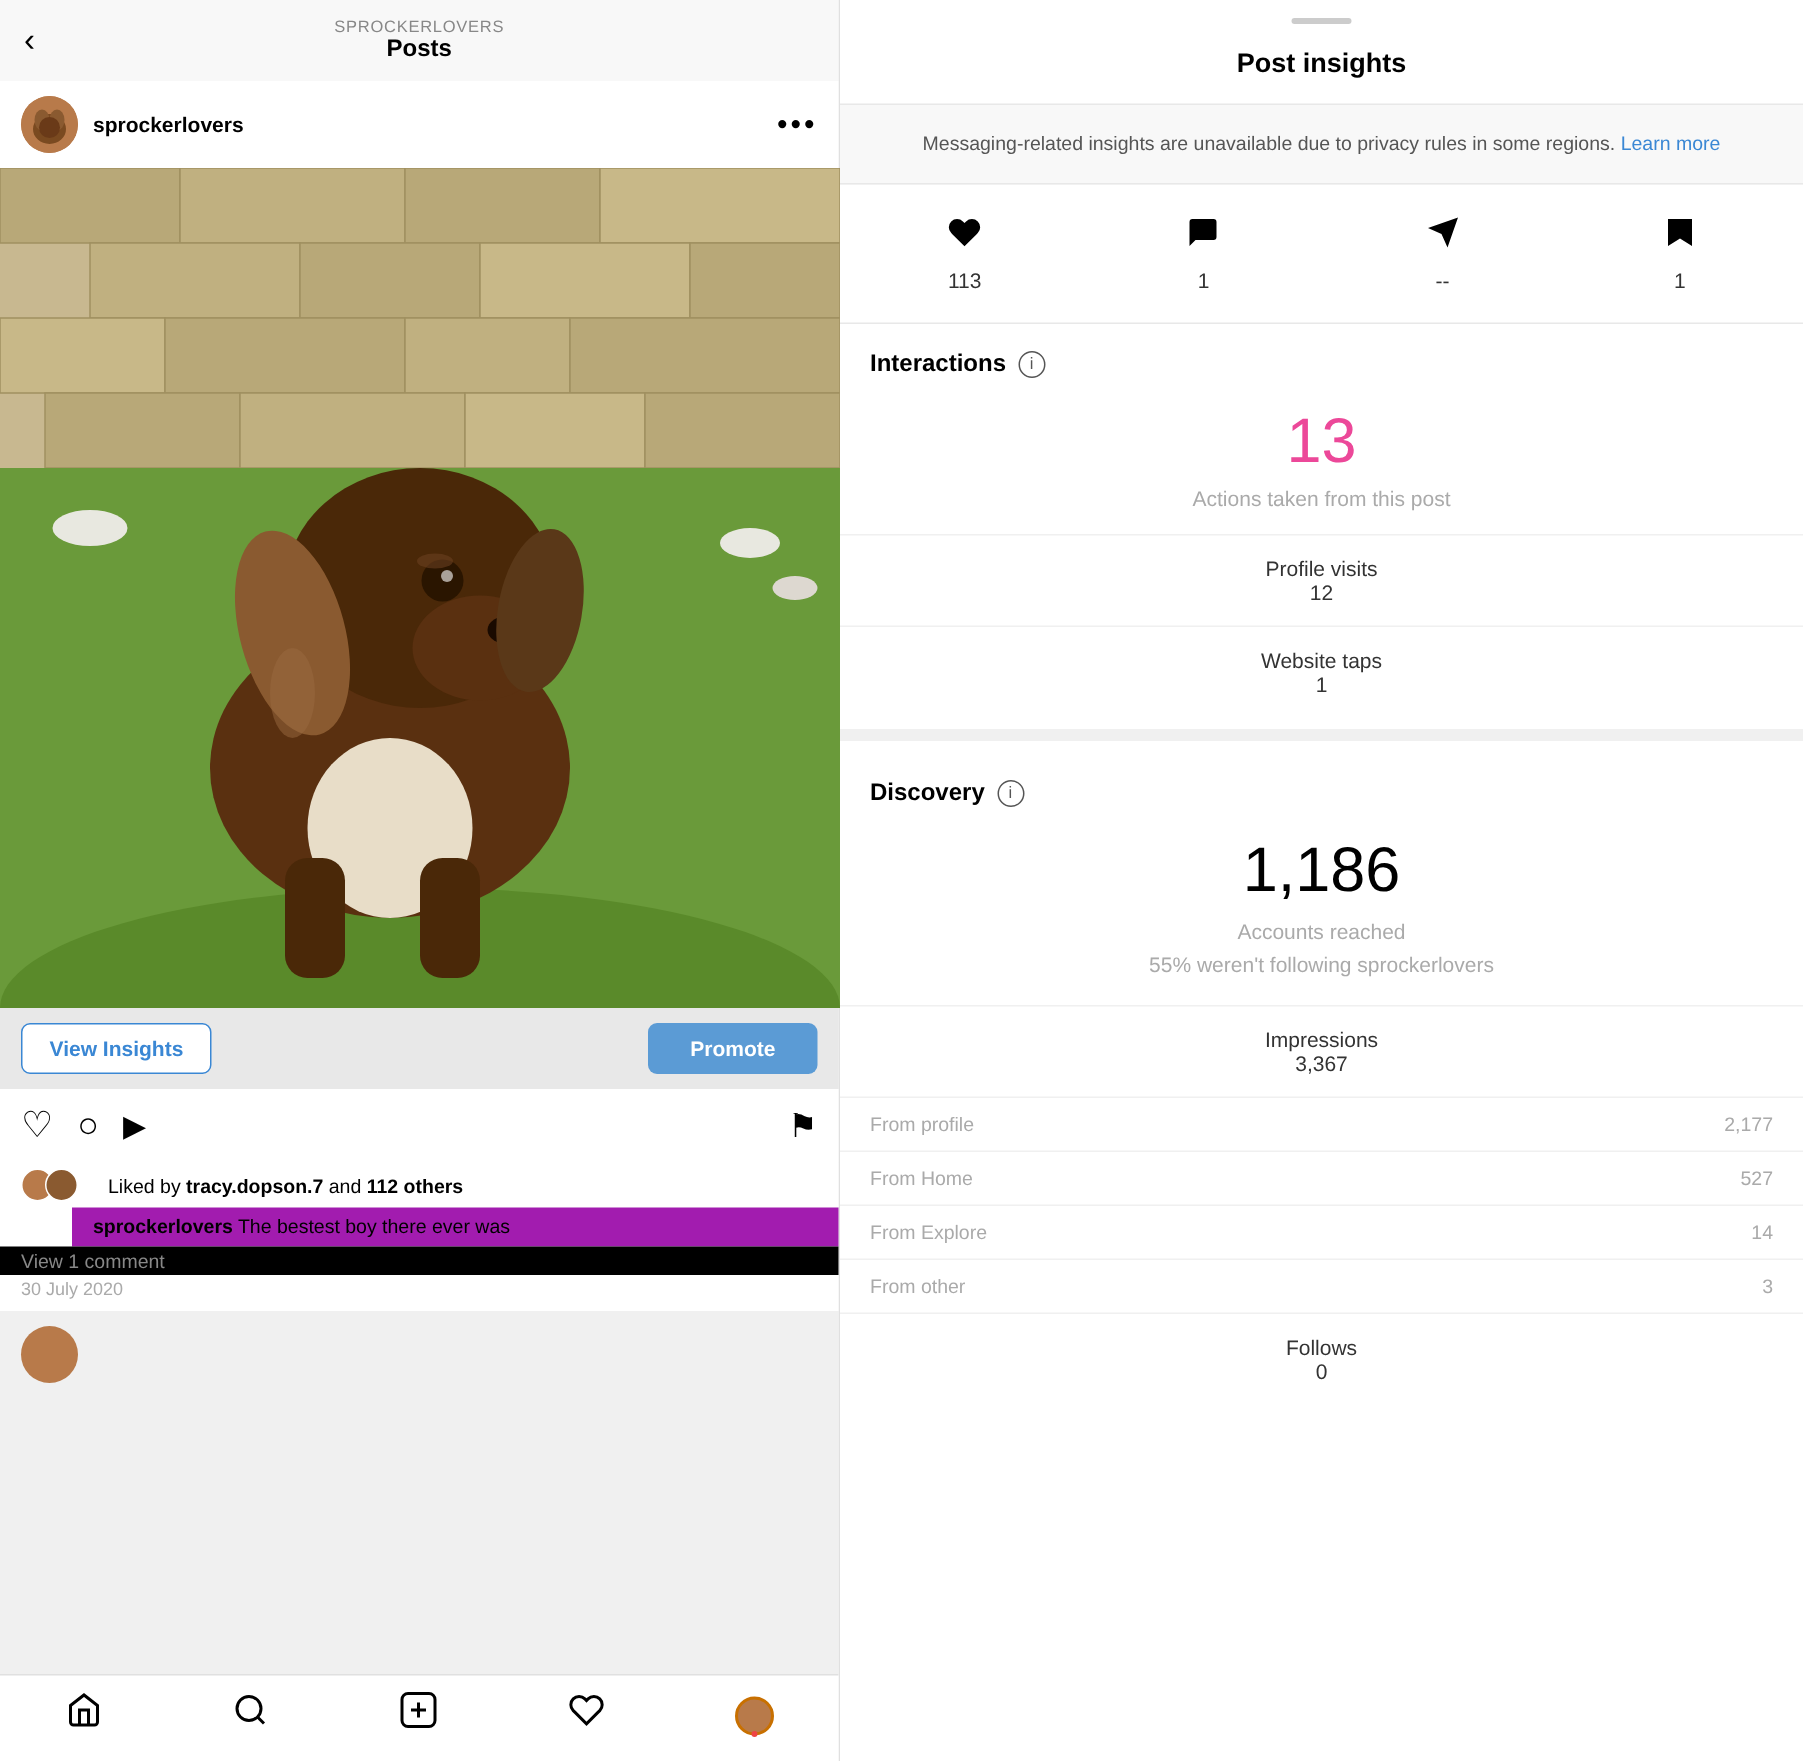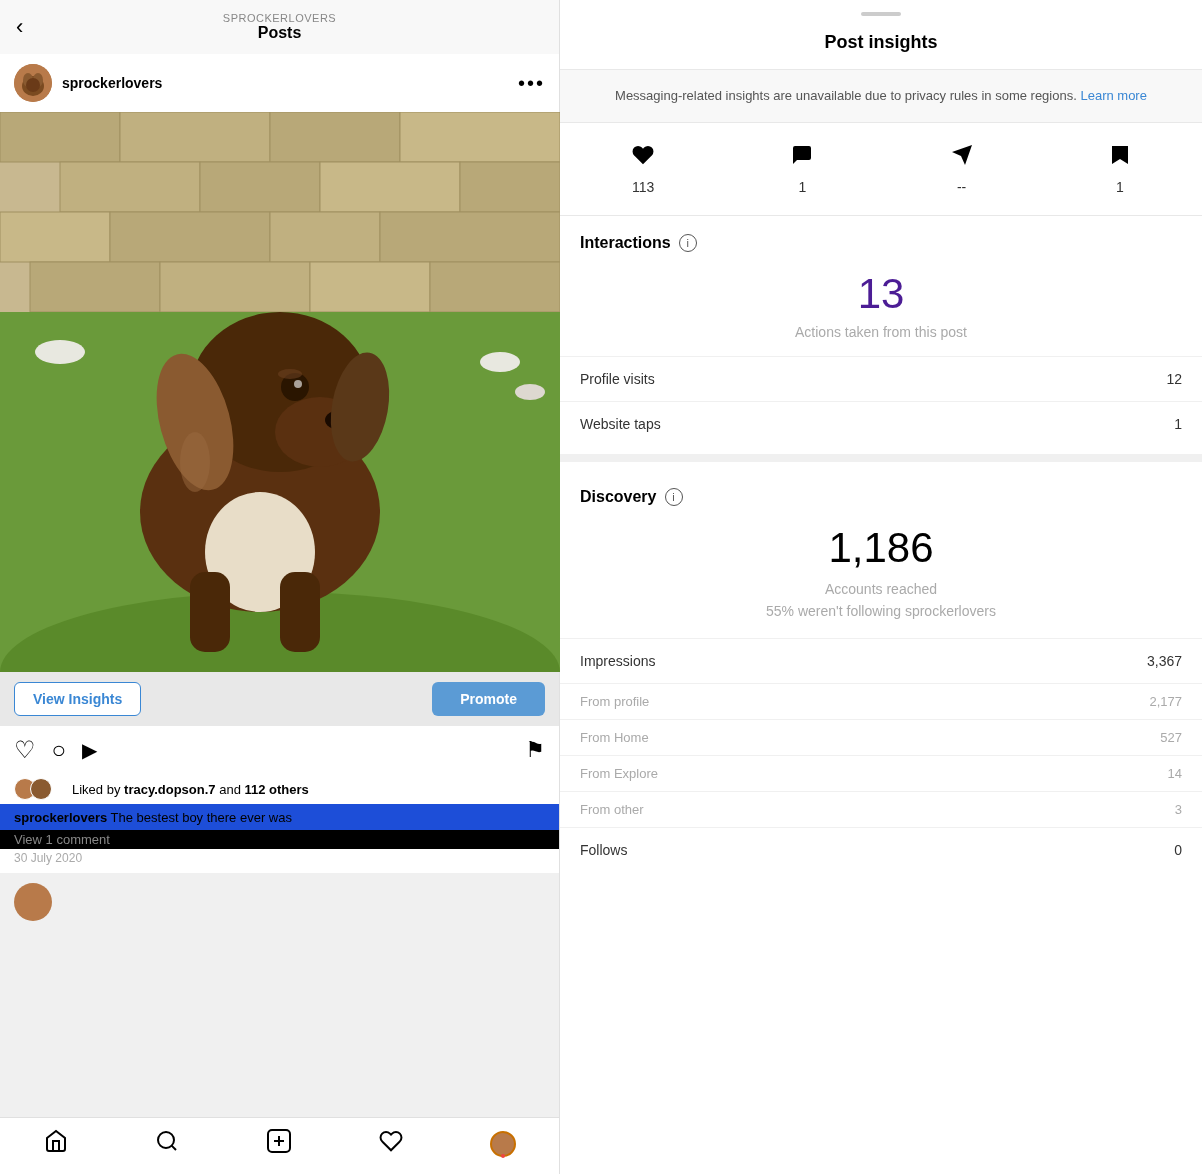--- a/index.html
+++ b/index.html
@@ -166,21 +166,22 @@
     .liked-avatar:last-child { margin-right: 0; }
     .liked-avatar.second { background: #8a5a30; }
     .likes-text {
       font-size: 13px;
       color: #000;
     }
     .likes-text strong { font-weight: 700; }
 
     .caption-row {
       padding: 4px 14px;
-      background: #1d4ed8;
+      background: #a21caf;
+      margin-left: 48px;
     }
     .caption-text {
       font-size: 13px;
       color: #000;
     }
     .caption-text strong { font-weight: 700; }
 
     .comment-link {
       padding: 2px 14px;
       font-size: 13px;
@@ -340,35 +341,36 @@
       cursor: pointer;
     }
 
     .big-stat {
       text-align: center;
       padding: 10px 0 4px;
     }
     .big-number {
       font-size: 42px;
       font-weight: 300;
-      color: #4c1d95;
+      color: #ec4899;
     }
     .big-label {
       font-size: 14px;
       color: #aaa;
       padding: 2px 0 16px;
       text-align: center;
     }
 
     .stat-row {
       display: flex;
       justify-content: space-between;
       align-items: center;
-      padding: 14px 20px;
+      padding: 14px 36px;
       border-top: 1px solid #f0f0f0;
+      flex-direction: column;
     }
     .stat-label {
       font-size: 14px;
       color: #333;
     }
     .stat-value {
       font-size: 14px;
       color: #333;
     }
 

